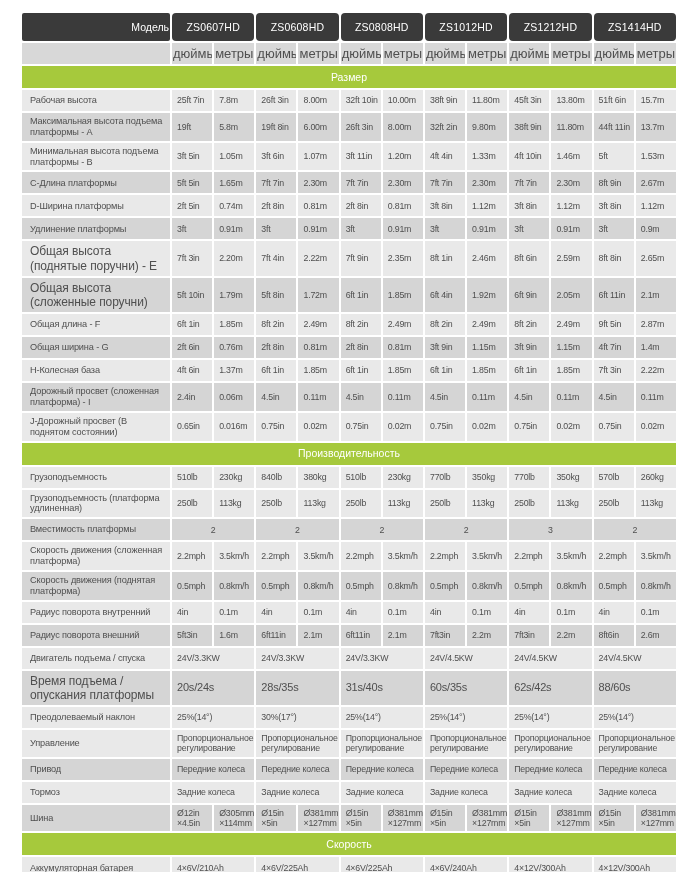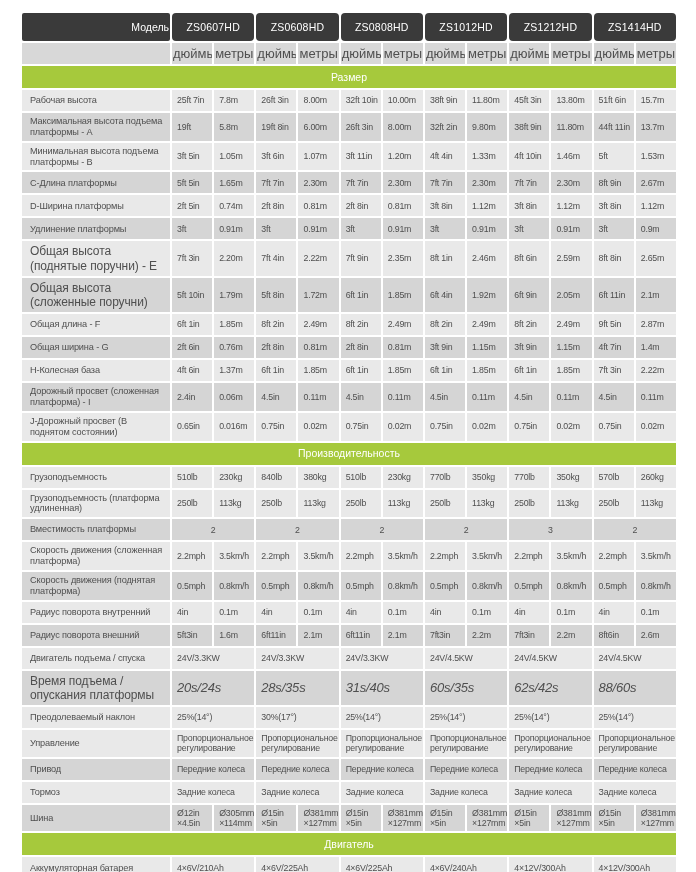--- a/index.html
+++ b/index.html
@@ -67,21 +67,21 @@
     font-size:9.2px;
     padding:3px 4px 3px 8px;
     letter-spacing:-0.15px;
   }
   td.spec-label.small{font-size:12px;letter-spacing:-0.1px;}
   td.spec-value{
     font-size:8.8px;
     padding:3px 2px 3px 5px;
     letter-spacing:-0.2px;
   }
-  td.spec-value.small{font-size:13px;font-style:italic;}
+  td.spec-value.small{font-size:11px;}
   td.spec-value.centered{text-align:center;padding-left:2px;}
   tr.single td{height:15px;}
   .shade-light{background:var(--row-light);}
   .shade-dark{background:var(--row-dark);}
 </style>
 </head>
 <body>
 
 <div class="page">
   <table class="spec-table" id="spec-table">
@@ -488,21 +488,21 @@
           <td class="spec-value shade-dark">Ø15in ×5in</td>
           <td class="spec-value shade-dark">Ø381mm ×127mm</td>
           <td class="spec-value shade-dark">Ø15in ×5in</td>
           <td class="spec-value shade-dark">Ø381mm ×127mm</td>
           <td class="spec-value shade-dark">Ø15in ×5in</td>
           <td class="spec-value shade-dark">Ø381mm ×127mm</td>
           <td class="spec-value shade-dark">Ø15in ×5in</td>
           <td class="spec-value shade-dark">Ø381mm ×127mm</td>
         </tr>
         <tr>
-          <td class="section-bar" colspan="13">Двигатель</td>
+          <td class="section-bar" colspan="13">Скорость</td>
         </tr>
         <tr class="single">
           <td class="spec-label shade-light">Аккумуляторная батарея</td>
           <td class="spec-value shade-light" colspan="2">4×6V/210Ah</td>
           <td class="spec-value shade-light" colspan="2">4×6V/225Ah</td>
           <td class="spec-value shade-light" colspan="2">4×6V/225Ah</td>
           <td class="spec-value shade-light" colspan="2">4×6V/240Ah</td>
           <td class="spec-value shade-light" colspan="2">4×12V/300Ah</td>
           <td class="spec-value shade-light" colspan="2">4×12V/300Ah</td>
         </tr>

